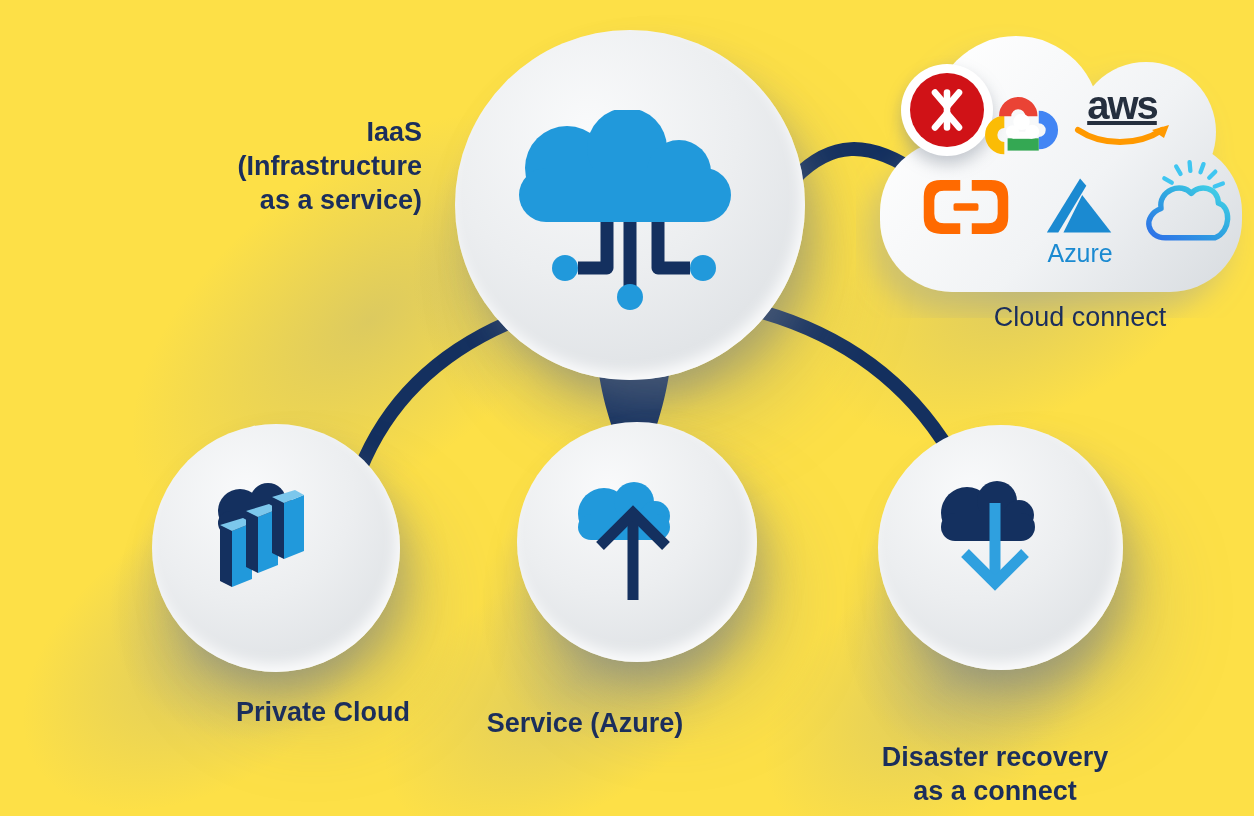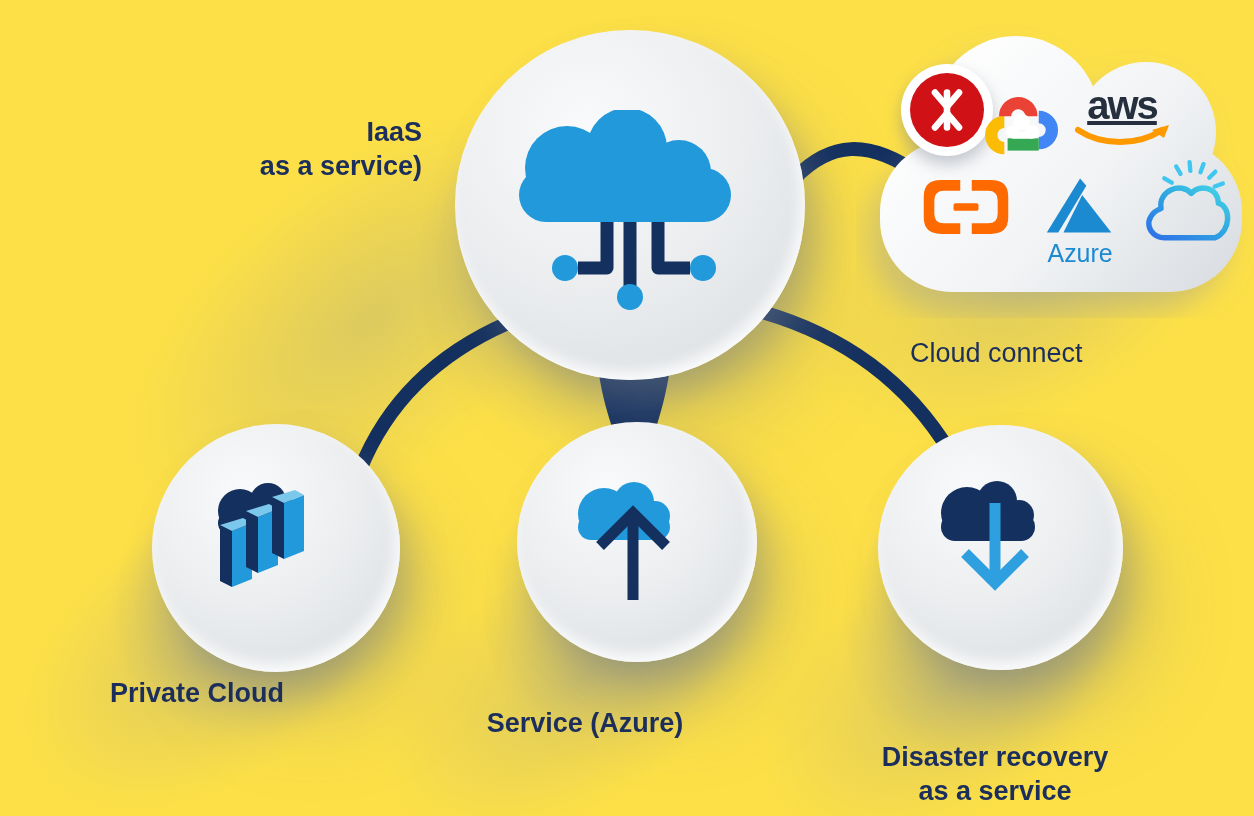--- a/index.html
+++ b/index.html
@@ -23,24 +23,24 @@
   .cloudconnect{position:absolute;left:856px;top:18px;z-index:2;}
   .logo{position:absolute;z-index:3;}
   .badge{position:absolute;left:901px;top:64px;width:92px;height:92px;border-radius:50%;
     background:#ffffff;z-index:3;box-shadow:0 8px 16px rgba(110,120,135,.40);}
   .badge .inner{position:absolute;left:9px;top:9px;width:74px;height:74px;border-radius:50%;
     background:#D01217;display:flex;align-items:center;justify-content:center;}
   
   .label{position:absolute;z-index:4;color:#1B2E5C;font-size:27px;font-weight:600;line-height:34px;}
   .label .ln{display:block;}
   .lbl-iaas{left:170px;top:115px;width:252px;text-align:right;}
-  .lbl-private{left:110px;top:676px;width:300px;text-align:left;}
+  .lbl-private{left:110px;top:695px;width:300px;text-align:right;}
   .lbl-baas{left:435px;top:706px;width:300px;text-align:center;}
   .lbl-draas{left:840px;top:706px;width:310px;text-align:center;margin-top:34px;}
-  .lbl-cloudconnect{left:910px;top:300px;width:340px;font-weight:500;margin-top:36px;}
+  .lbl-cloudconnect{left:910px;top:300px;width:340px;text-align:center;font-weight:500;}
   
   .aws{left:1072px;top:86px;width:100px;text-align:center;}
   .aws-word{font-size:40px;font-weight:700;color:#252F3E;letter-spacing:-2px;line-height:38px;text-decoration:underline;}
 </style>
 </head>
 <body>
 
 <div class="canvas">
 
   <div class="streak" style="left:90px;top:170px;width:560px;height:300px;transform:rotate(-38deg);"></div>
@@ -73,20 +73,21 @@
         <circle cx="164" cy="62" r="32"></circle>
         <rect x="4" y="58" width="212" height="54" rx="27"></rect>
         <circle cx="50" cy="158" r="13"></circle>
         <circle cx="115" cy="187" r="13"></circle>
         <circle cx="188" cy="158" r="13"></circle>
       </g>
     </svg>
   </div>
   <div class="label lbl-iaas">
     <span class="ln">IaaS</span>
+    <span class="ln">(Infrastructure</span>
     <span class="ln">as a service)</span>
   </div>
 
   <svg class="cloudconnect" width="398" height="300" viewBox="0 0 398 300">
     <defs>
       <linearGradient id="cloudgrad" gradientUnits="userSpaceOnUse" x1="80" y1="30" x2="360" y2="280">
         <stop offset="0" stop-color="#ffffff"></stop>
         <stop offset="0.55" stop-color="#f1f3f5"></stop>
         <stop offset="1" stop-color="#d9dde1"></stop>
       </linearGradient>
@@ -224,16 +225,16 @@
         <rect x="18" y="50" width="94" height="28" rx="14"></rect>
       </g>
       <g stroke="#2FA0DF" stroke-width="11" fill="none">
         <path d="M 72 40 V 116"></path>
         <path d="M 42 90 L 72 120 L 102 90"></path>
       </g>
     </svg>
   </div>
   <div class="label lbl-draas">
     <span class="ln">Disaster recovery</span>
-    <span class="ln">as a service</span>
+    <span class="ln">as a connect</span>
   </div>
 
 </div>
 
 </body></html>

